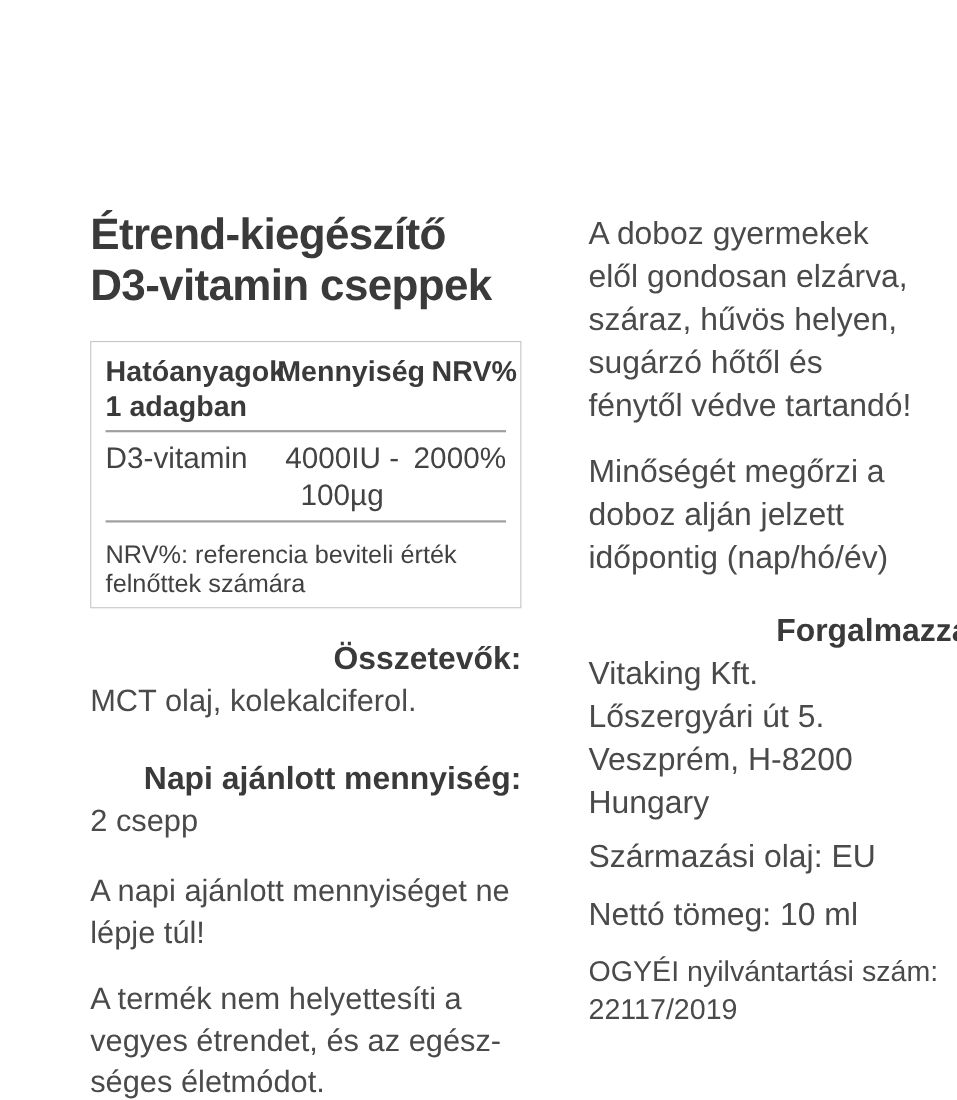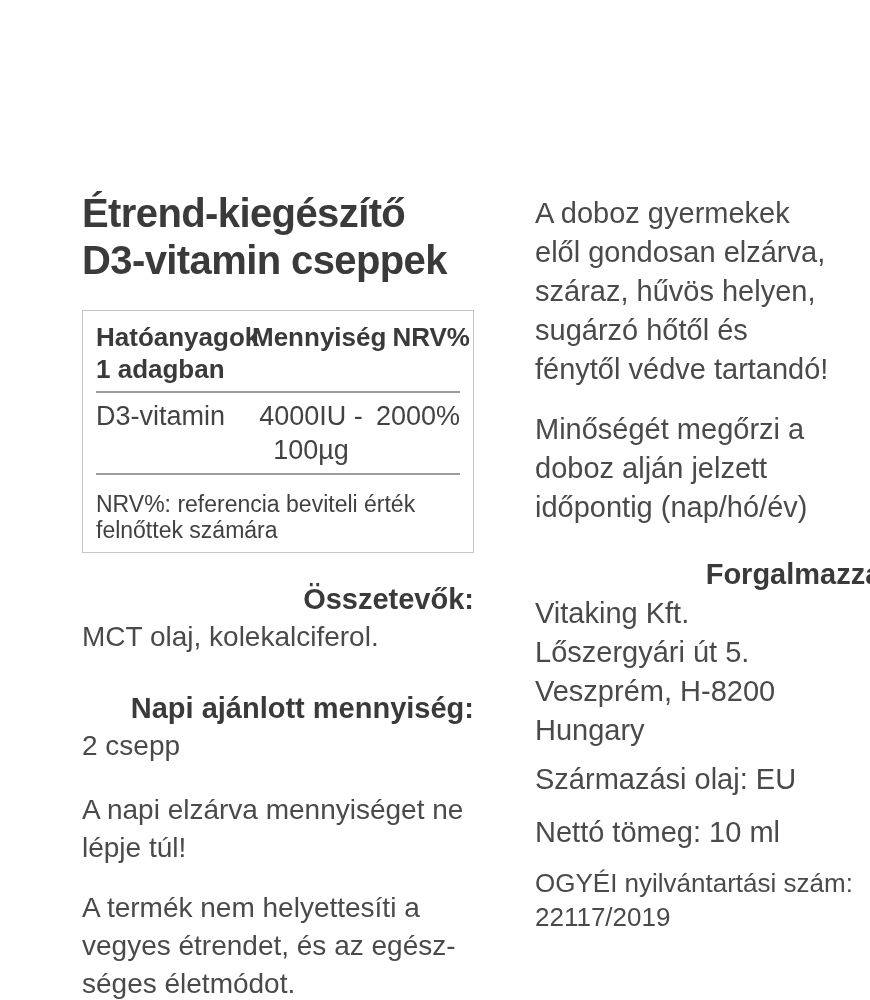--- a/index.html
+++ b/index.html
@@ -127,21 +127,21 @@
       <div class="rule"></div>
       <div class="tfoot">NRV%: referencia beviteli érték felnőttek számára</div>
     </div>
 
     <p class="h">Összetevők:</p>
     <p class="b pre mb33">MCT olaj, kolekalciferol.</p>
 
     <p class="h">Napi ajánlott mennyiség:</p>
     <p class="b pre mb26">2 csepp</p>
 
-    <p class="b pre mb22">A napi elzárva mennyiséget ne
+    <p class="b pre mb22">A napi ajánlott mennyiséget ne
 lépje túl!</p>
 
     <p class="b pre">A termék nem helyettesíti a
 vegyes étrendet, és az egész-
 séges életmódot.</p>
 
   </div>
 
   <div class="col col-right">
 

